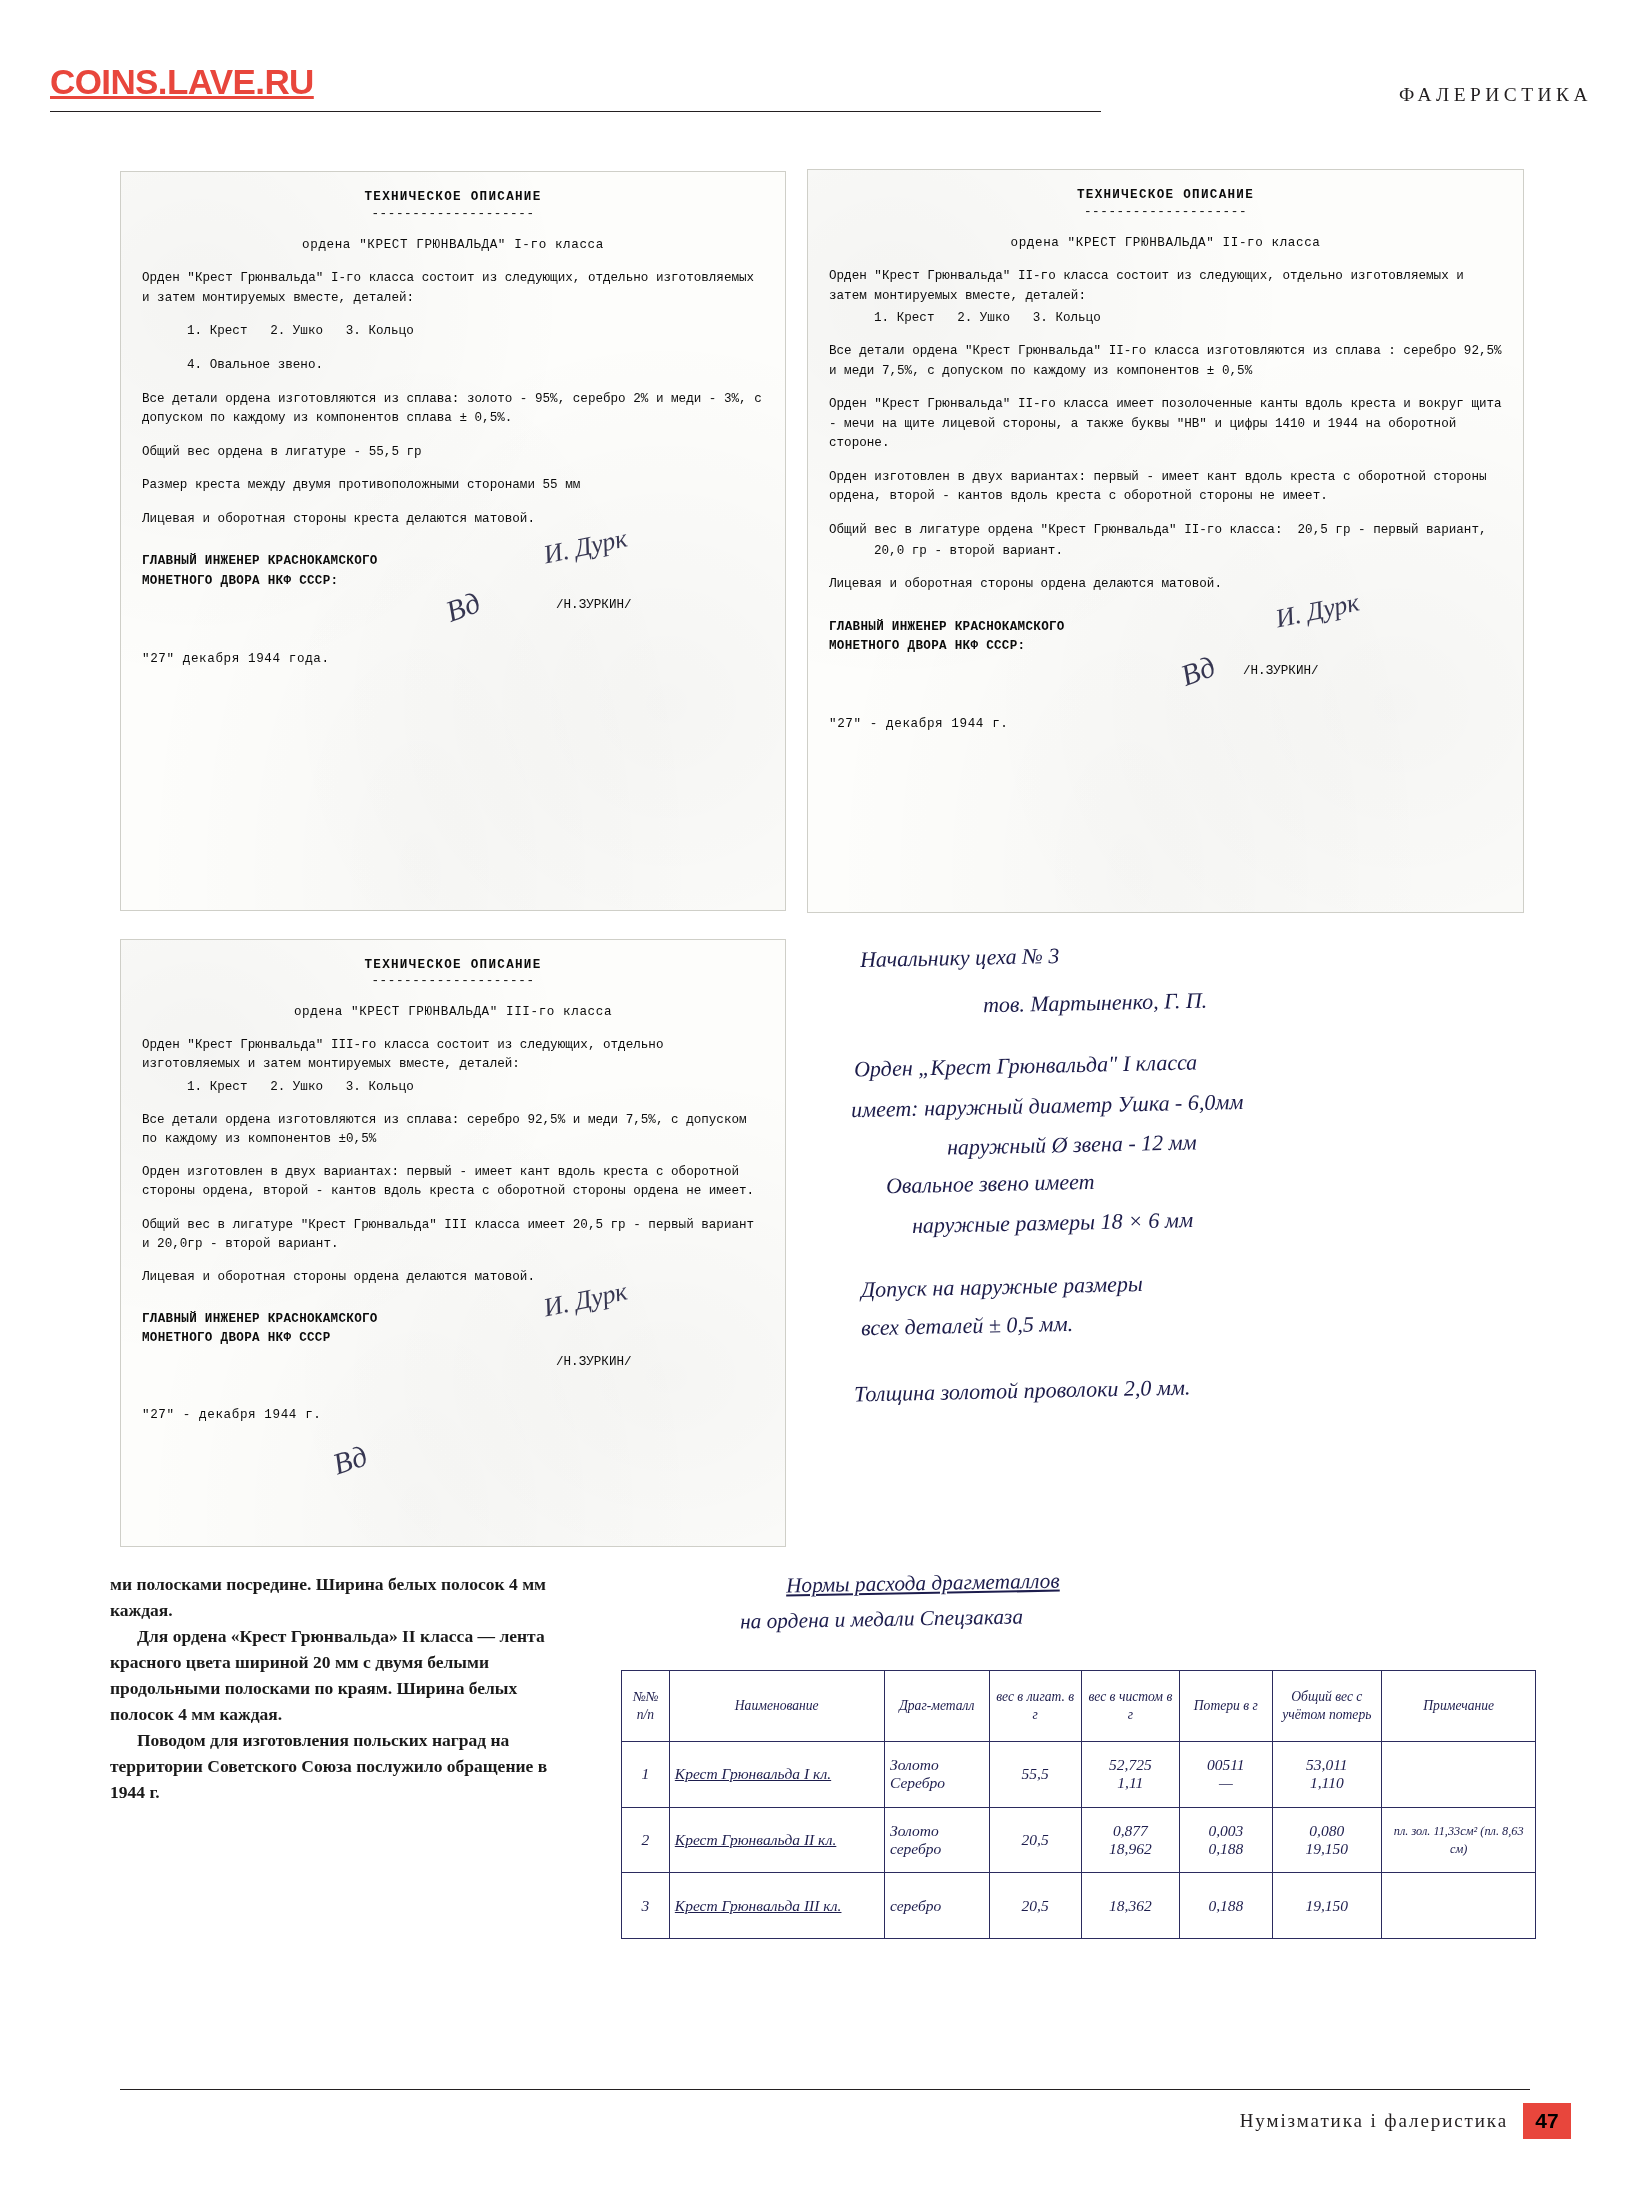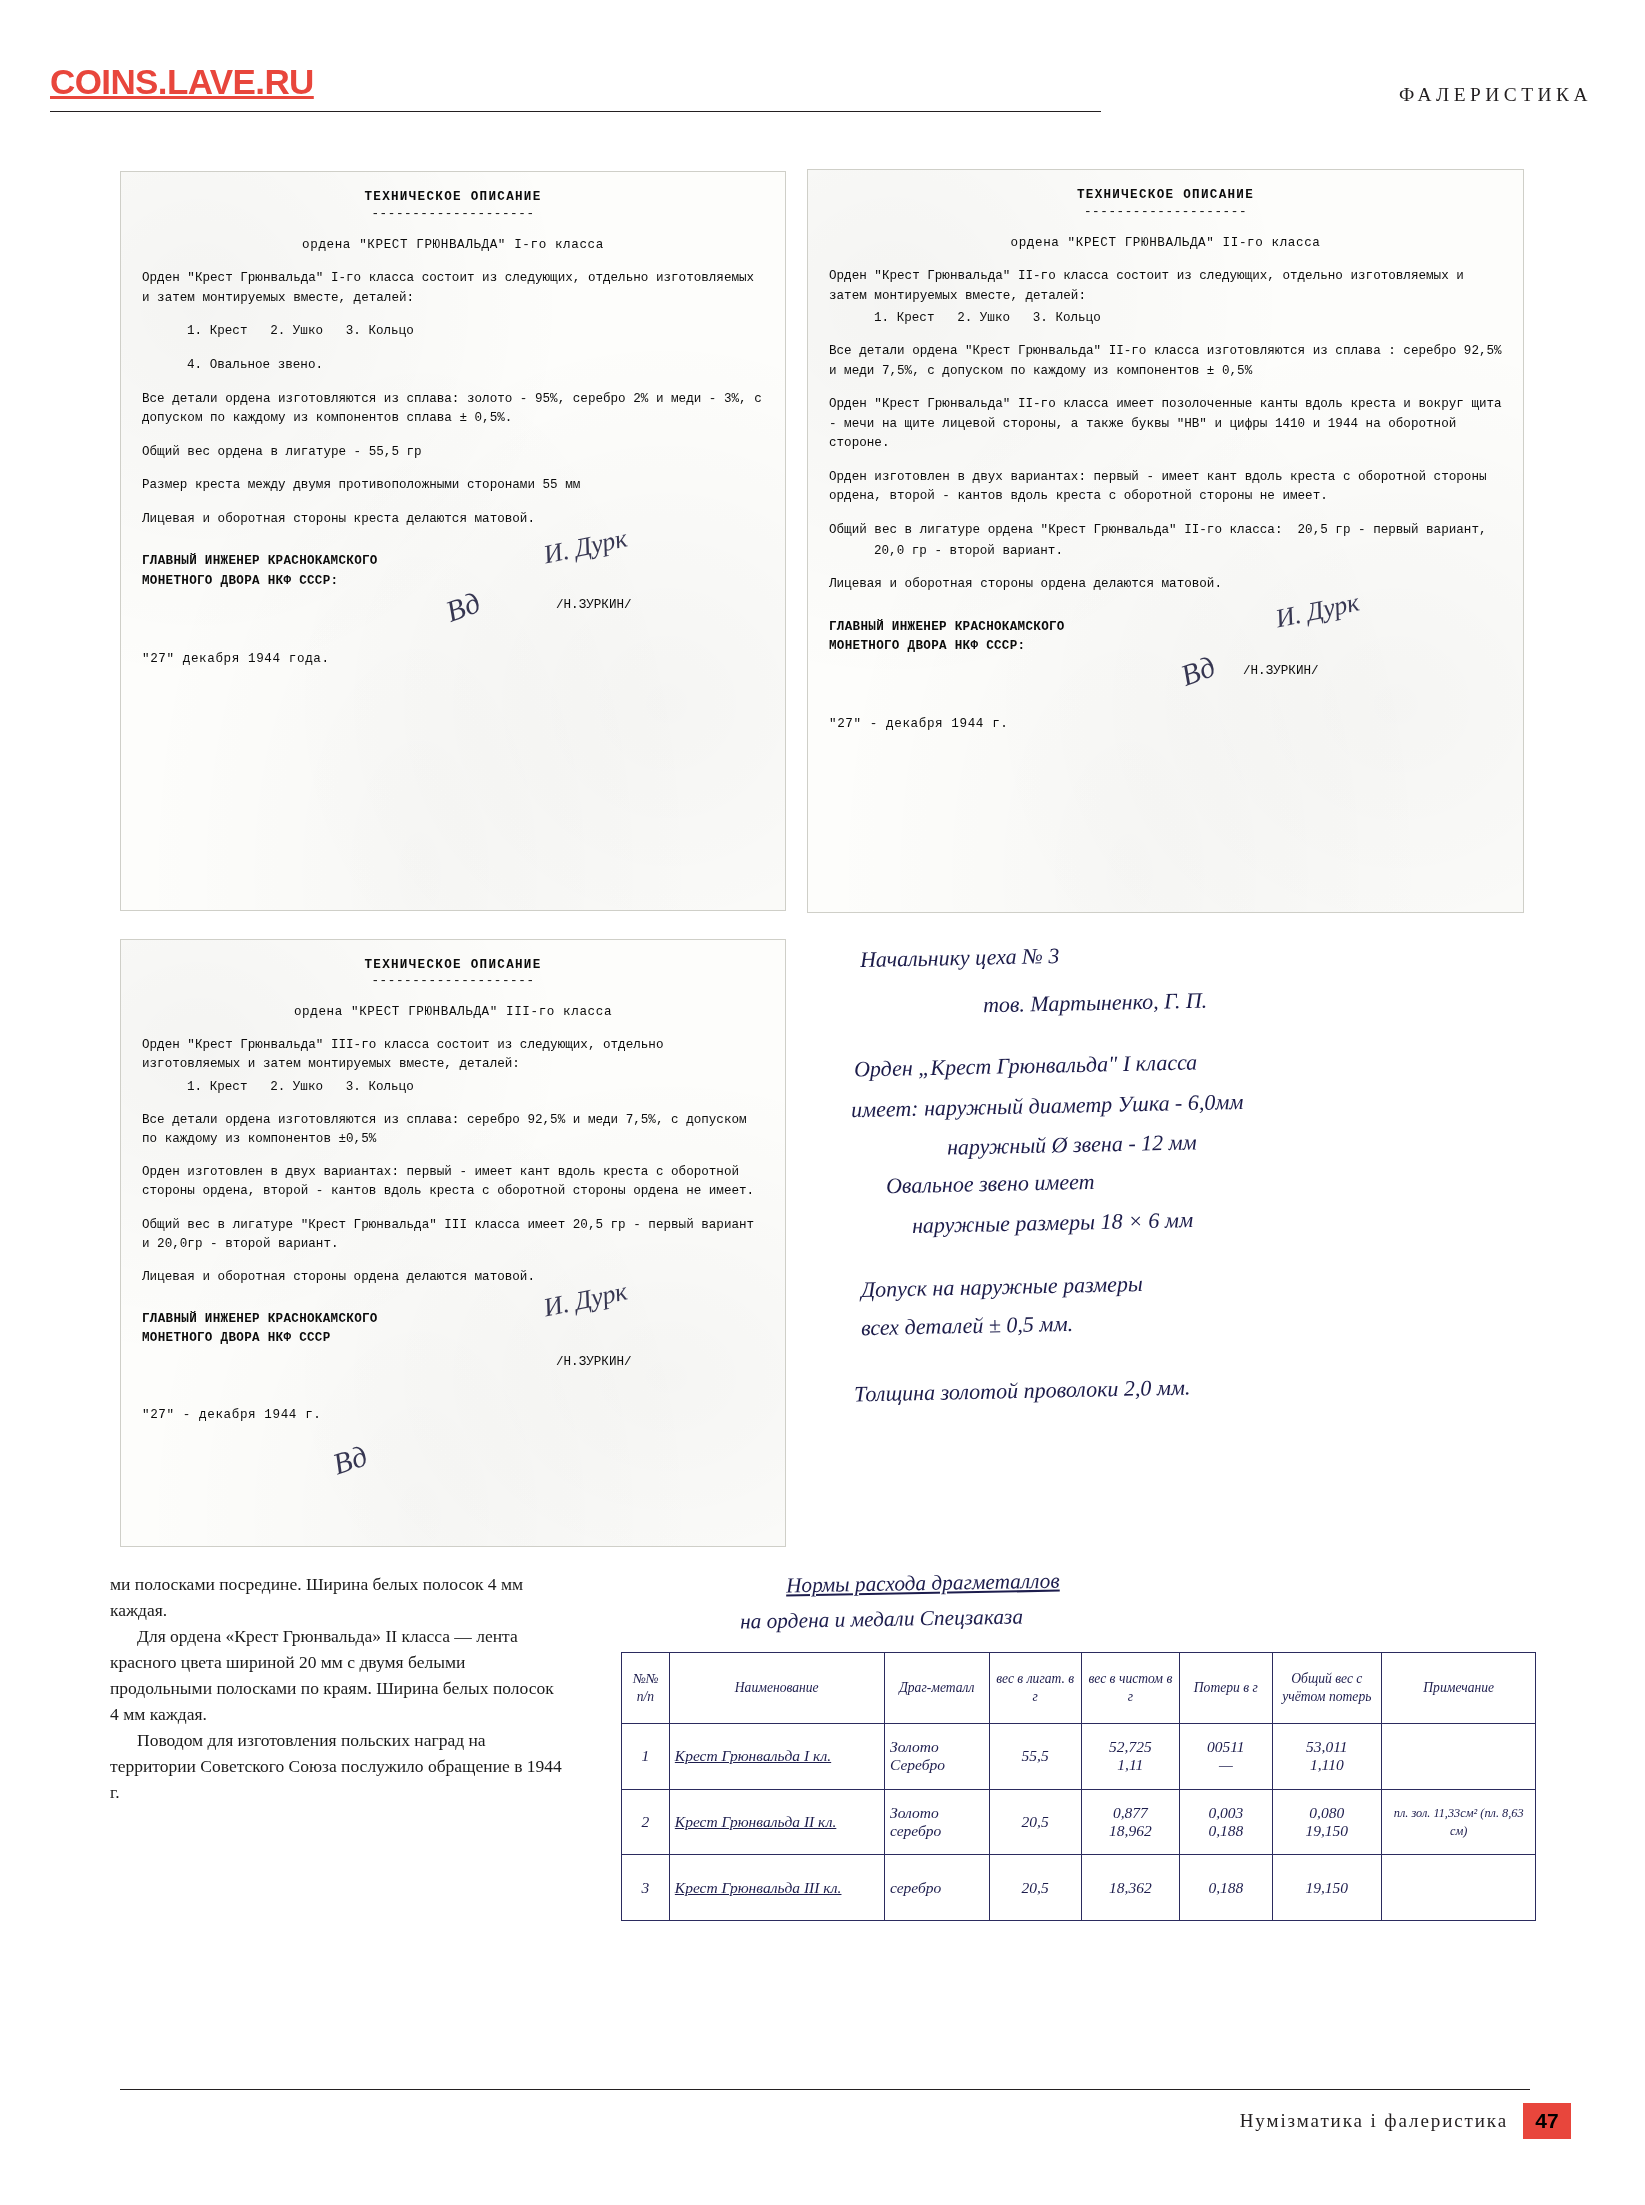--- a/index.html
+++ b/index.html
@@ -161,20 +161,21 @@
   #article {
     position: absolute;
     left: 110px;
     top: 1571px;
     width: 453px;
     font-family: "Liberation Serif", serif;
     font-size: 17.5px;
     line-height: 26px;
     color: #1a1a1a;
     text-align: left;
+    font-weight: bold;
   }
   #article p { margin: 0; text-indent: 27px; }
   #article p.first { text-indent: 0; }
 
   
   #table-wrap {
     position: absolute;
     left: 611px;
     top: 1571px;
     width: 941px;
@@ -196,21 +197,21 @@
     position: absolute;
     left: 129px;
     top: 36px;
     font-size: 21.3px;
     transform: rotate(-1deg);
     white-space: nowrap;
   }
   table.hand {
     position: absolute;
     left: 10.3px;
-    top: 81px;
+    top: 99px;
     border-collapse: collapse;
     width: 915px;
     font-style: italic;
   }
   table.hand th, table.hand td {
     border: 1.3px solid #2b2b5e;
     padding: 3.9px 5.2px;
     font-size: 15.5px;
     font-weight: normal;
     vertical-align: middle;

